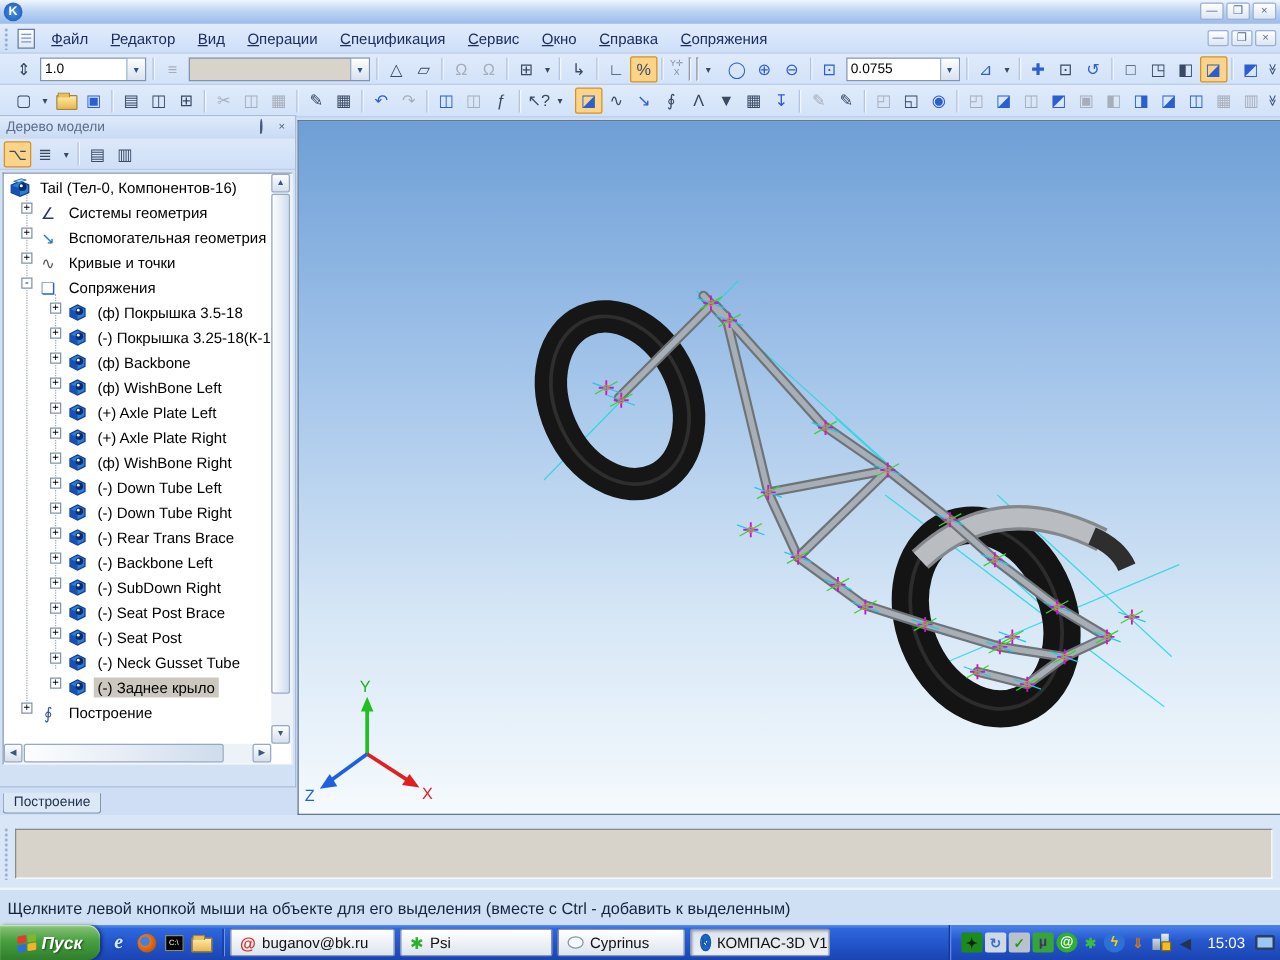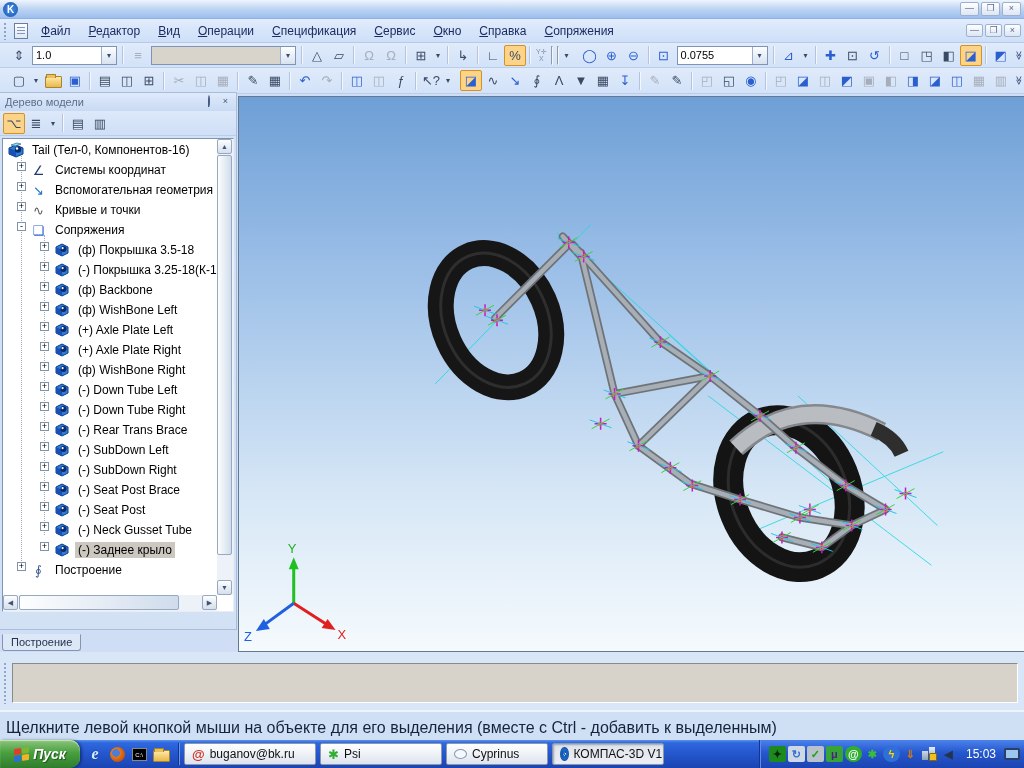--- a/index.html
+++ b/index.html
@@ -64,21 +64,21 @@
   
   #viewport{left:238px;top:96px;width:786px;height:556px;background:linear-gradient(180deg,#6e9fd6 0%,#9dc0e8 32%,#d7e7f6 72%,#f5fafd 100%);border:1px solid #64788f;border-right:none;}
   #viewport svg{width:100%;height:100%;display:block;}
 
   
   #propbar{left:0;top:652px;width:1024px;height:58px;background:#d9e6f7;}
   #prop-inner{position:absolute;left:12px;top:11px;right:6px;height:40px;background:#d7d3ca;border:1px solid #8a8a8a;border-right-color:#fff;border-bottom-color:#fff;}
   #prop-grip{position:absolute;left:3px;top:10px;width:4px;height:42px;background-image:radial-gradient(circle,#93a7c6 1px,transparent 1.2px);background-size:4px 4px;}
 
   
-  #statusbar{left:0;top:710px;width:1024px;height:30px;background:#cfe0f5;border-top:2px solid #eef4fc;font-size:16px;color:#16233c;padding:7px 0 0 6px;}
+  #statusbar{left:0;top:710px;width:1024px;height:30px;background:#cfe0f5;border-top:2px solid #eef4fc;font-size:13px;color:#16233c;padding:7px 0 0 6px;}
 
   
   #taskbar{left:0;top:740px;width:1024px;height:28px;background:linear-gradient(#5b91f4 0%,#2f68dd 10%,#2558cf 45%,#1b44b2 100%);display:flex;align-items:center;}
   #startbtn{height:28px;width:80px;background:linear-gradient(#8cc47e,#48a03f 45%,#2f7d2c);border-radius:0 10px 10px 0;box-shadow:inset 0 1px 1px #c8e8b8, 2px 0 3px rgba(0,0,30,.4);display:flex;align-items:center;justify-content:center;gap:4px;color:#fff;font-weight:bold;font-style:italic;font-size:14px;text-shadow:1px 1px 1px #23571f;}
   .flag{width:15px;height:13px;display:grid;grid-template-columns:7px 7px;grid-template-rows:6px 6px;gap:1px;transform:skewY(-8deg);}
   .flag div{border-radius:1px;}
   #ql{display:flex;align-items:center;gap:4px;margin:0 6px;}
   .qlico{width:18px;height:18px;display:flex;align-items:center;justify-content:center;font-size:13px;}
   .ie{color:#d8ecff;font-family:"Liberation Serif",serif;font-style:italic;font-weight:bold;font-size:16px;text-shadow:0 0 2px #0a3a8c;}
   .ff{width:15px;height:15px;border-radius:50%;background:radial-gradient(circle at 40% 40%,#4a7fd8 28%,#e87818 32%,#b84808 85%);}
@@ -314,21 +314,21 @@
             <span class="ticon">
               <svg width="16" height="16" viewBox="0 0 16 16">
                 <use href="#ic-root"></use>
               </svg>
             </span>
             <span class="tlabel">Tail (Тел-0, Компонентов-16)</span>
           </div>
           <div class="trow" style="padding-left: 14px;">
             <span class="expander">+</span>
             <span class="ticon" style="color: rgb(35, 58, 110);">∠</span>
-            <span class="tlabel">Системы координат</span>
+            <span class="tlabel">Системы геометрия</span>
           </div>
           <div class="trow" style="padding-left: 14px;">
             <span class="expander">+</span>
             <span class="ticon" style="color: rgb(34, 119, 204);">↘</span>
             <span class="tlabel">Вспомогательная геометрия</span>
           </div>
           <div class="trow" style="padding-left: 14px;">
             <span class="expander">+</span>
             <span class="ticon" style="color: rgb(85, 85, 85);">∿</span>
             <span class="tlabel">Кривые и точки</span>
@@ -428,21 +428,21 @@
             </span>
             <span class="tlabel">(-) Rear Trans Brace</span>
           </div>
           <div class="trow" style="padding-left: 37px;">
             <span class="expander">+</span>
             <span class="ticon">
               <svg width="16" height="16" viewBox="0 0 16 16">
                 <use href="#ic-part"></use>
               </svg>
             </span>
-            <span class="tlabel">(-) SubDown Left</span>
+            <span class="tlabel">(-) Backbone Left</span>
           </div>
           <div class="trow" style="padding-left: 37px;">
             <span class="expander">+</span>
             <span class="ticon">
               <svg width="16" height="16" viewBox="0 0 16 16">
                 <use href="#ic-part"></use>
               </svg>
             </span>
             <span class="tlabel">(-) SubDown Right</span>
           </div>

